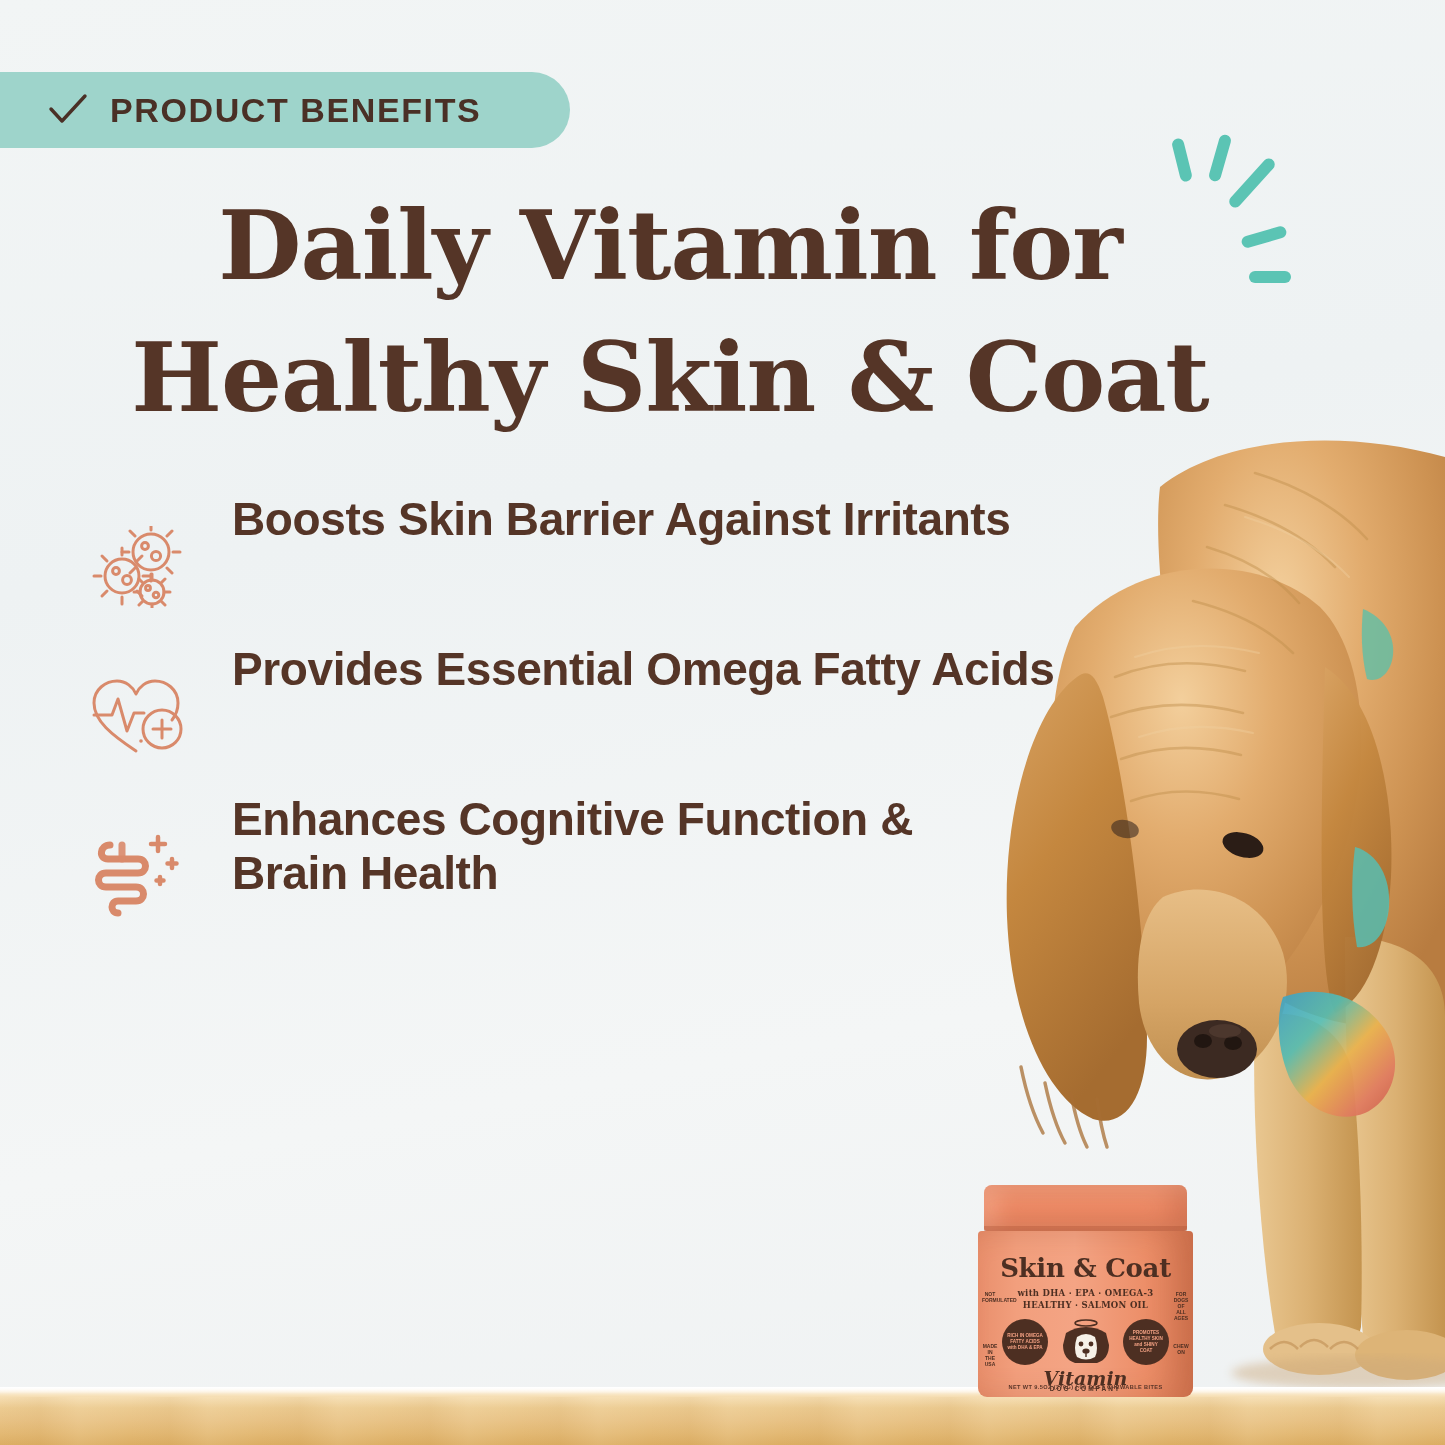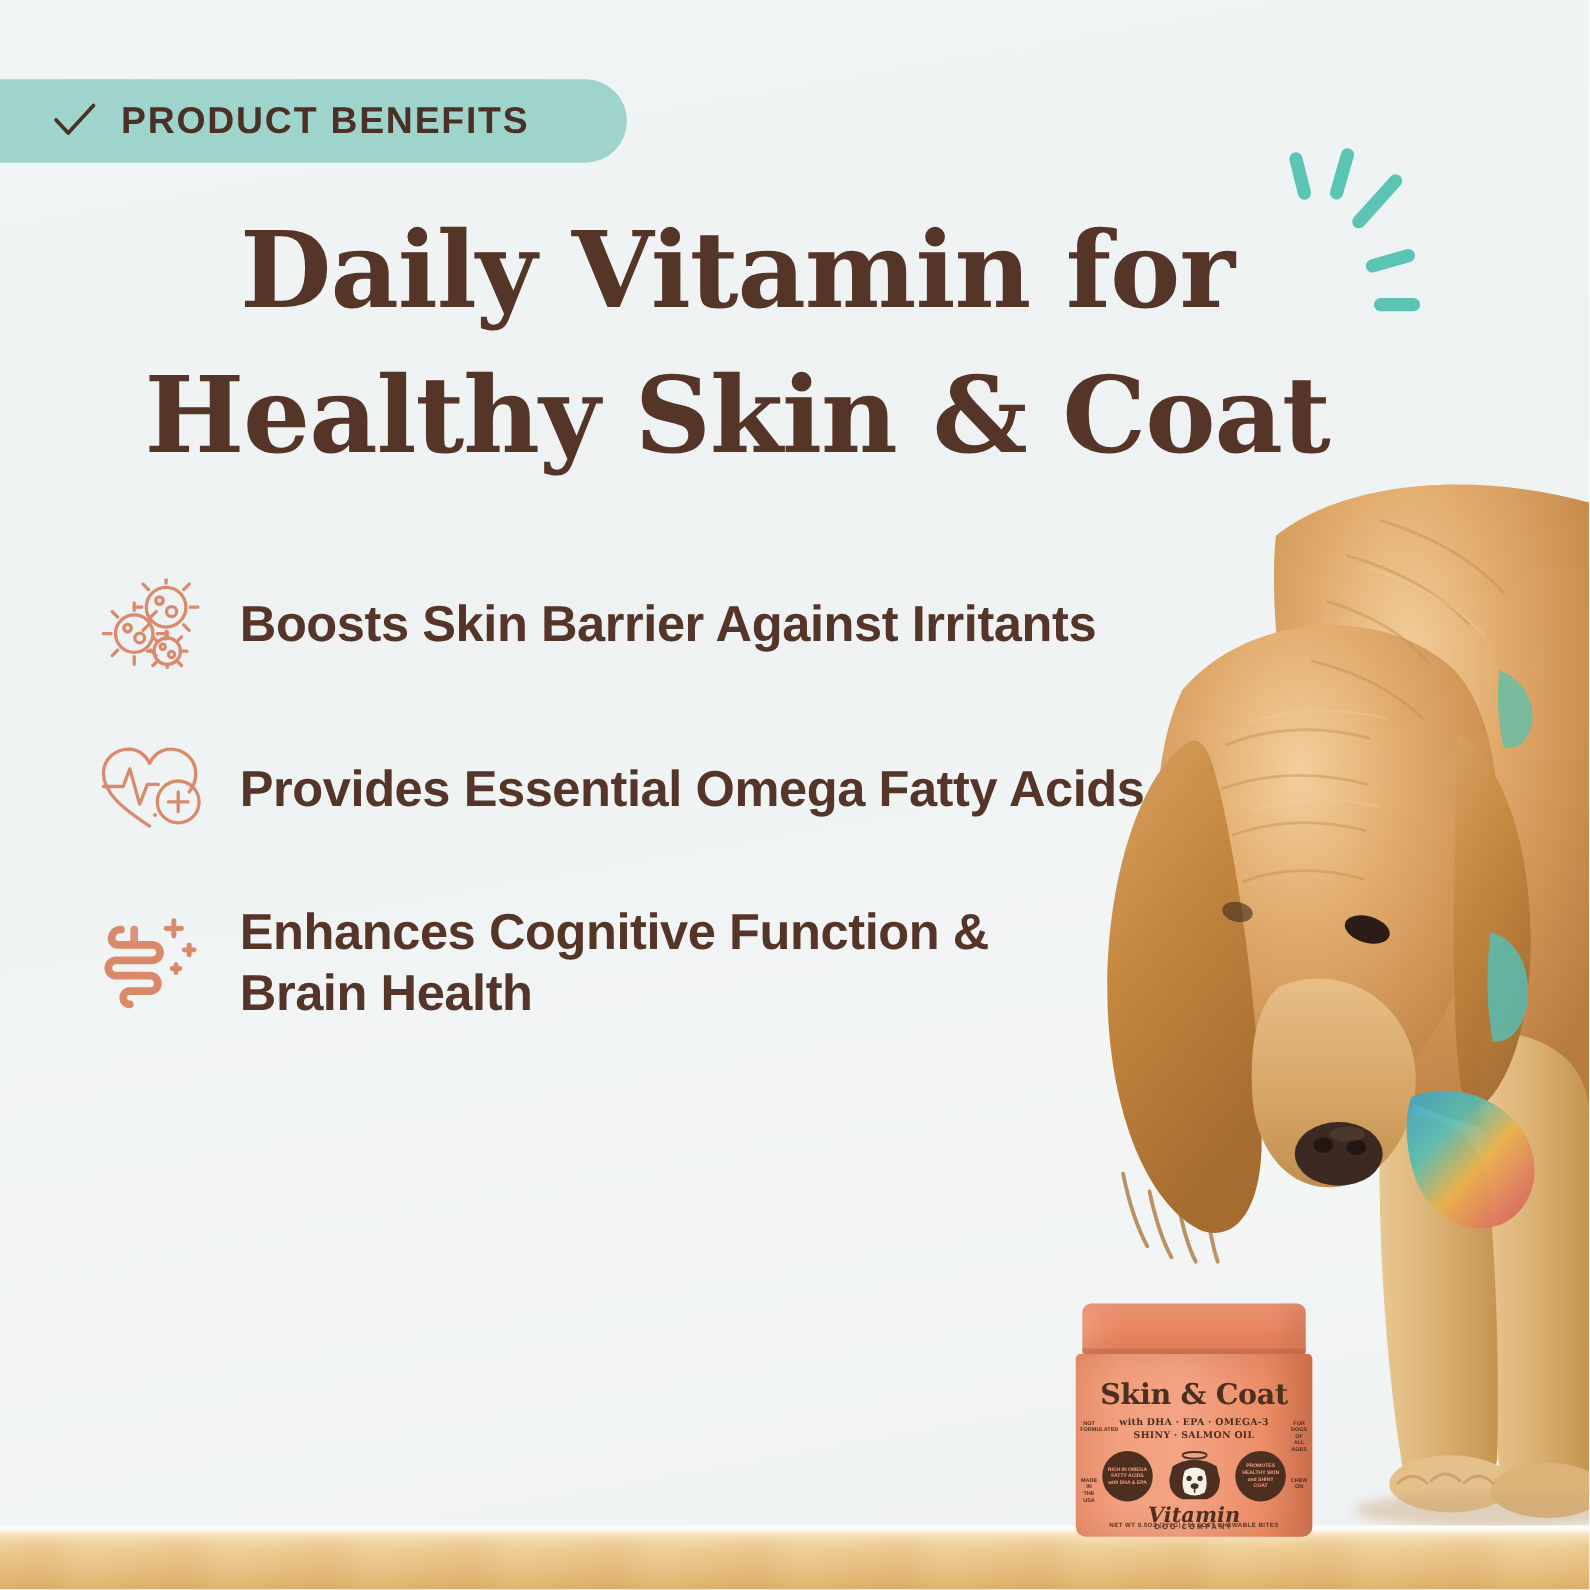--- a/index.html
+++ b/index.html
@@ -70,21 +70,21 @@
     z-index:6;
   }
   .headline .l2 { display:block; }
 
   
   .sparkle { position:absolute; left:1172px; top:132px; width:150px; height:150px; z-index:7; }
   .sp { position:absolute; background:#5bc4b4; border-radius:8px; }
 
   
   .benefits { position:absolute; left:78px; top:492px; width:1060px; z-index:5; }
-  .benefit { display:flex; align-items:center; gap:24px; }
+  .benefit { display:flex; gap:38px; }
   .b-icon { width:116px; flex:none; display:flex; align-items:center; justify-content:center; }
   .b-text {
     font-size:46px; font-weight:700; line-height:1.18;
     color:#553527; letter-spacing:-.4px;
   }
   .b1 { height:150px; }
   .b2 { height:150px; }
   .b3 { height:175px; }
   .b4 { height:150px; }
   .b5 { height:165px; }
@@ -361,21 +361,21 @@
 
   </div>
 
   <div class="jar">
     <div class="lid"></div>
     <div class="body">
 
       <div class="jar-title">Skin &amp; Coat</div>
       <div class="jar-sub">
         <div>with DHA · EPA · OMEGA-3</div>
-        <div>SHINY · SALMON OIL</div>
+        <div>HEALTHY · SALMON OIL</div>
       </div>
 
       <div class="seal left">
         <div class="seal-txt">RICH IN OMEGA FATTY ACIDS with DHA &amp; EPA</div>
       </div>
       <div class="seal right">
         <div class="seal-txt">PROMOTES HEALTHY SKIN and SHINY COAT</div>
       </div>
 
       <svg class="logo-mark" viewBox="0 0 58 52">

